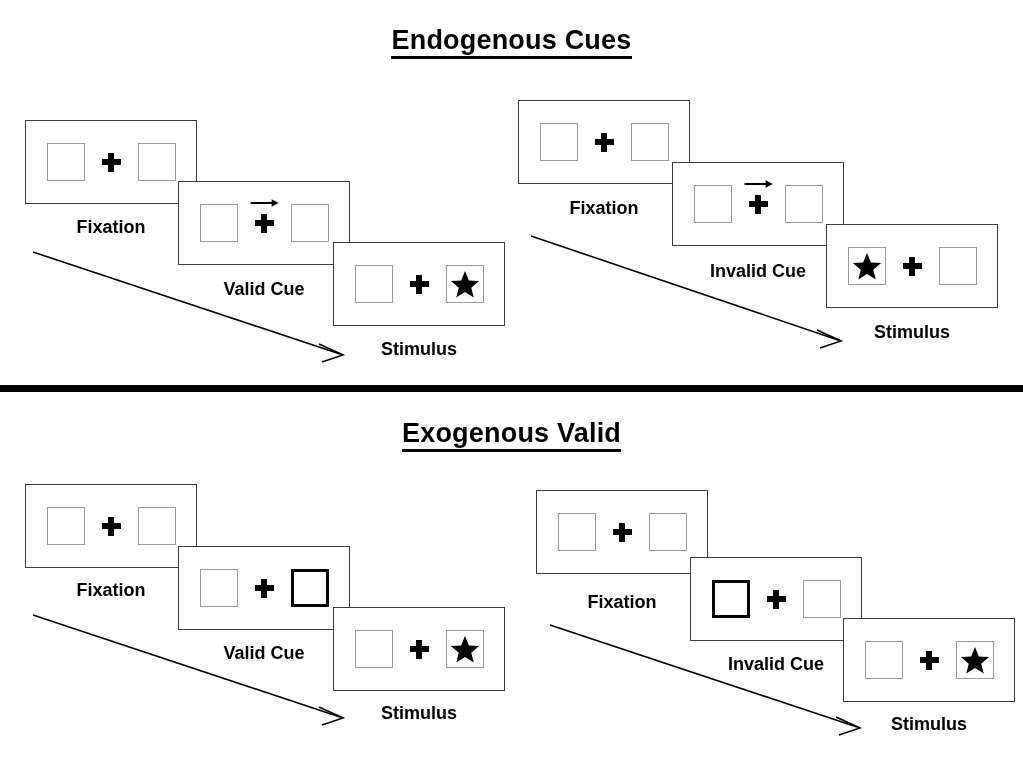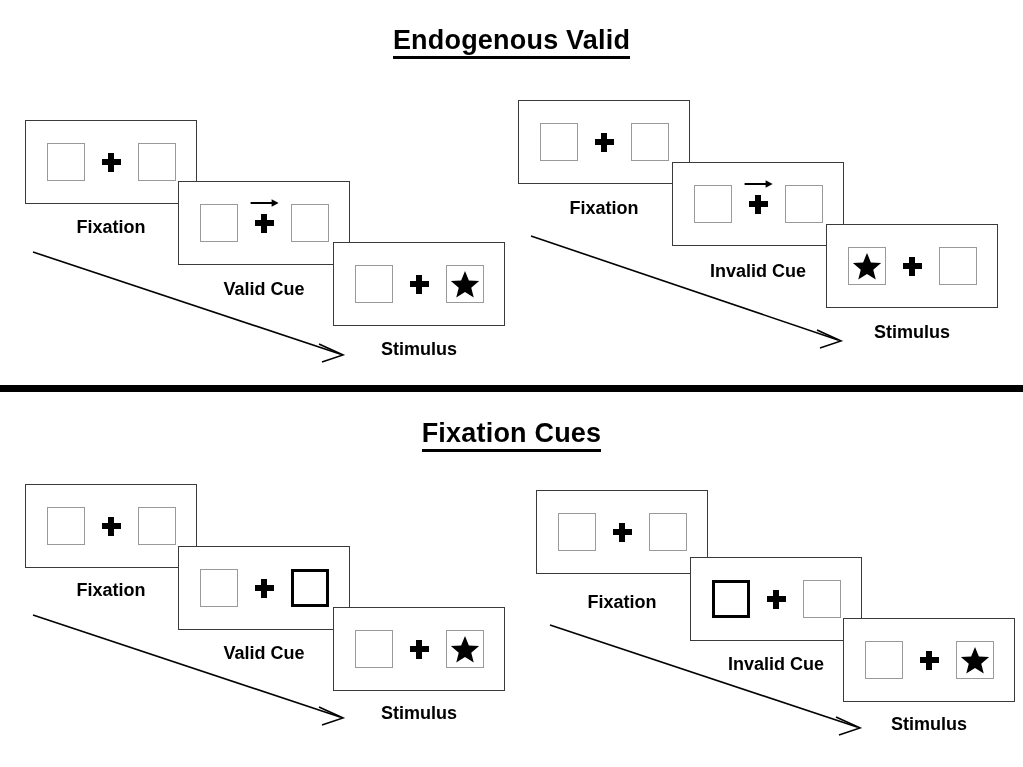--- a/index.html
+++ b/index.html
@@ -122,21 +122,21 @@
   
   .flow-arrow {
     position: absolute;
     overflow: visible;
   }
 </style>
 </head>
 <body>
 
 <div class="section-title" style="top:25px;">
-  <span>Endogenous Valid</span>
+  <span>Endogenous Cues</span>
 </div>
 
 <svg class="flow-arrow" style="left:30px; top:248px;" width="325" height="118" viewBox="0 0 325 118">
   <line x1="3" y1="4" x2="310" y2="106" stroke="#000" stroke-width="1.6"></line>
   <polyline points="289,96 313,107 292,114" fill="none" stroke="#000" stroke-width="1.6"></polyline>
 </svg>
 
 <div class="panel" style="left:25px; top:120px; width:172px; height:84px;">
   <div class="panel-inner">
     <div class="box"></div>
@@ -210,21 +210,21 @@
     </div>
     <div class="plus"></div>
     <div class="box"></div>
   </div>
 </div>
 <div class="stage-label" style="left:826px; top:322px; width:172px;">Stimulus</div>
 
 <div class="divider" style="top:385px;"></div>
 
 <div class="section-title" style="top:418px;">
-  <span>Fixation Cues</span>
+  <span>Exogenous Valid</span>
 </div>
 
 <svg class="flow-arrow" style="left:30px; top:611px;" width="325" height="118" viewBox="0 0 325 118">
   <line x1="3" y1="4" x2="310" y2="106" stroke="#000" stroke-width="1.6"></line>
   <polyline points="289,96 313,107 292,114" fill="none" stroke="#000" stroke-width="1.6"></polyline>
 </svg>
 
 <div class="panel" style="left:25px; top:484px; width:172px; height:84px;">
   <div class="panel-inner">
     <div class="box"></div>

